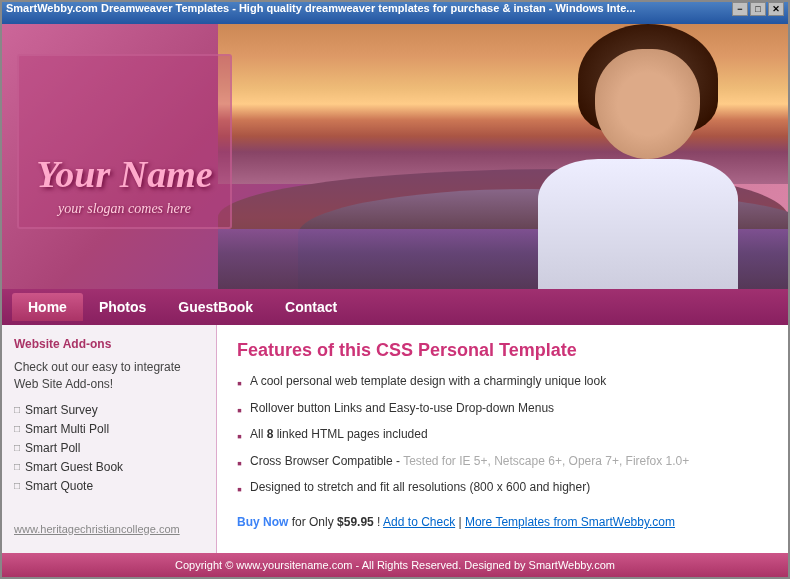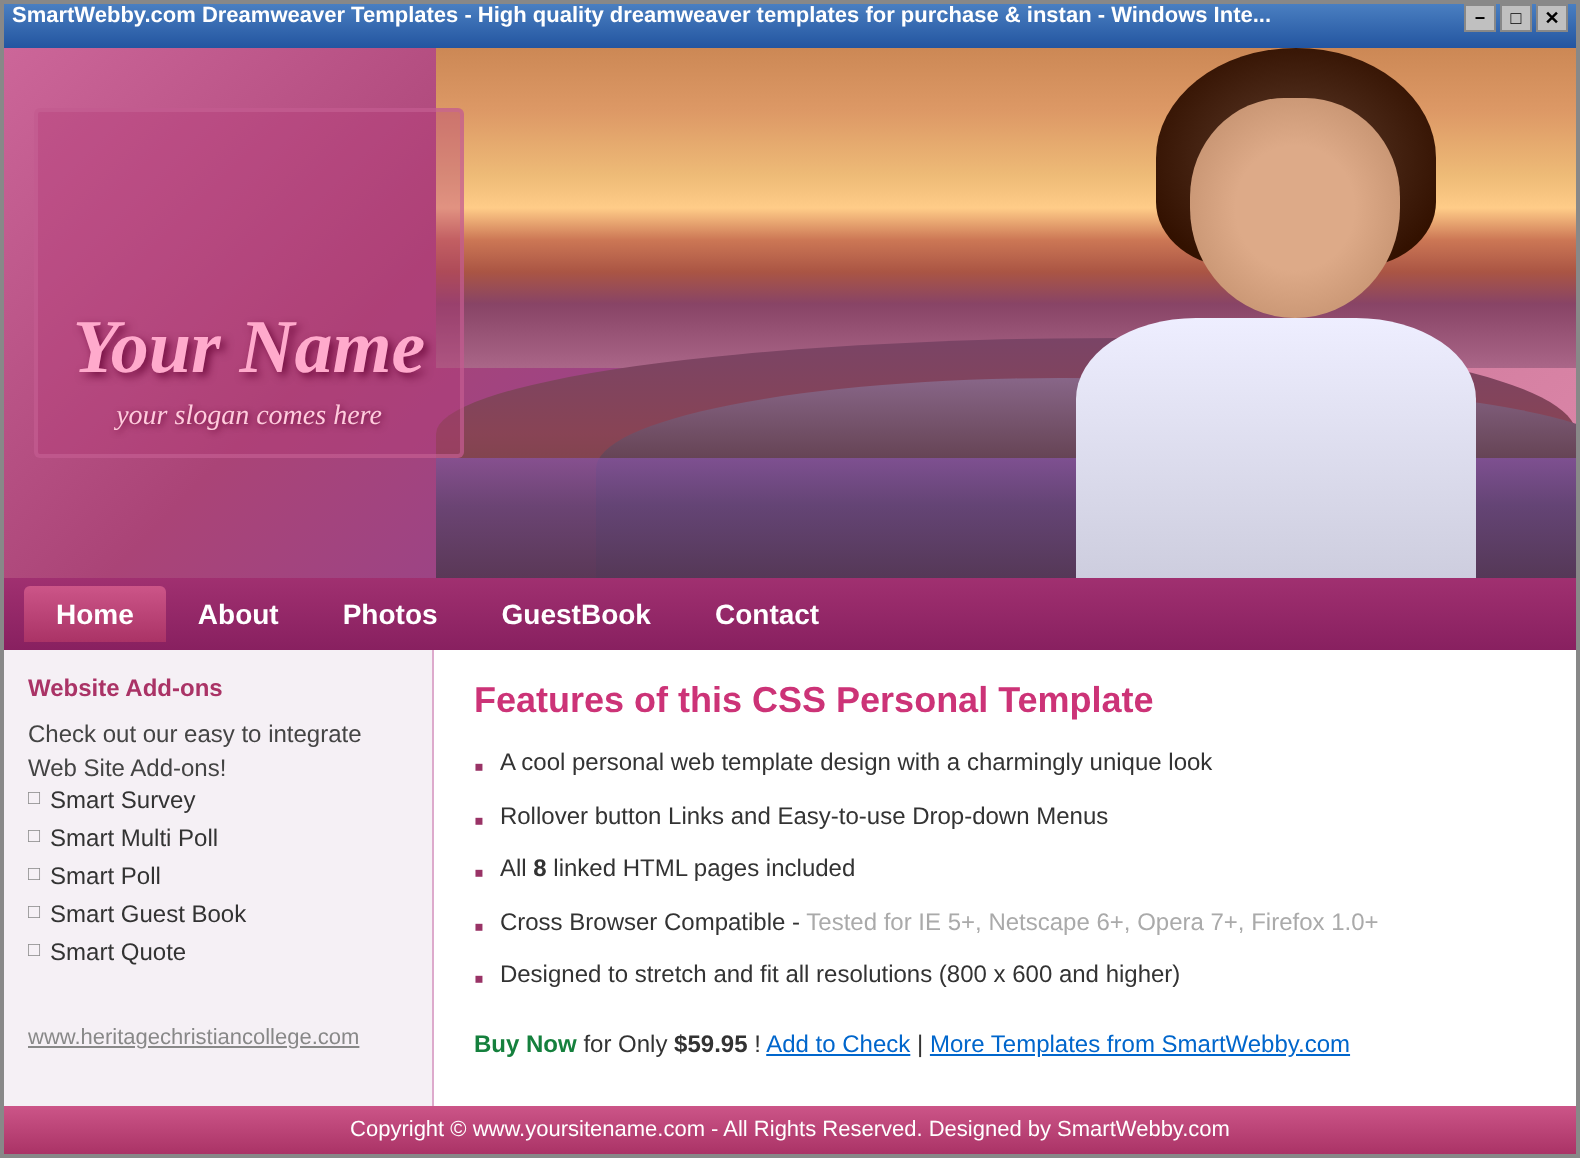--- a/index.html
+++ b/index.html
@@ -283,20 +283,21 @@
       color: #aa3366;
       font-weight: bold;
       font-size: 12px;
       margin-bottom: 8px;
     }
 
     .sidebar-text {
       color: #444;
       font-size: 12px;
       line-height: 1.4;
+      margin-bottom: 10px;
     }
 
     .sidebar-links {
       list-style: none;
       padding: 0;
     }
 
     .sidebar-link-item {
       display: flex;
       align-items: center;
@@ -361,21 +362,21 @@
       color: #aaa;
     }
 
     .buy-section {
       margin-top: 15px;
       font-size: 12px;
       color: #333;
     }
 
     .buy-link {
-      color: #15803d;
+      color: #3b82f6;
       font-weight: bold;
       text-decoration: none;
       cursor: pointer;
     }
 
     .buy-price {
       font-weight: bold;
       color: #333;
     }
 
@@ -436,21 +437,20 @@
         </div>
 
         <div class="logo-box">
           <div class="logo-name">Your Name</div>
           <div class="logo-slogan">your slogan comes here</div>
         </div>
       </div>
 
       <nav class="site-nav">
         <a class="nav-item active">Home</a>
-        <a class="nav-item">About</a>
         <a class="nav-item">Photos</a>
         <a class="nav-item">GuestBook</a>
         <a class="nav-item">Contact</a>
       </nav>
 
       <div class="site-main">
 
         <div class="sidebar">
           <div class="sidebar-title">Website Add-ons</div>
           <div class="sidebar-text">Check out our easy to integrate Web Site Add-ons!</div>

